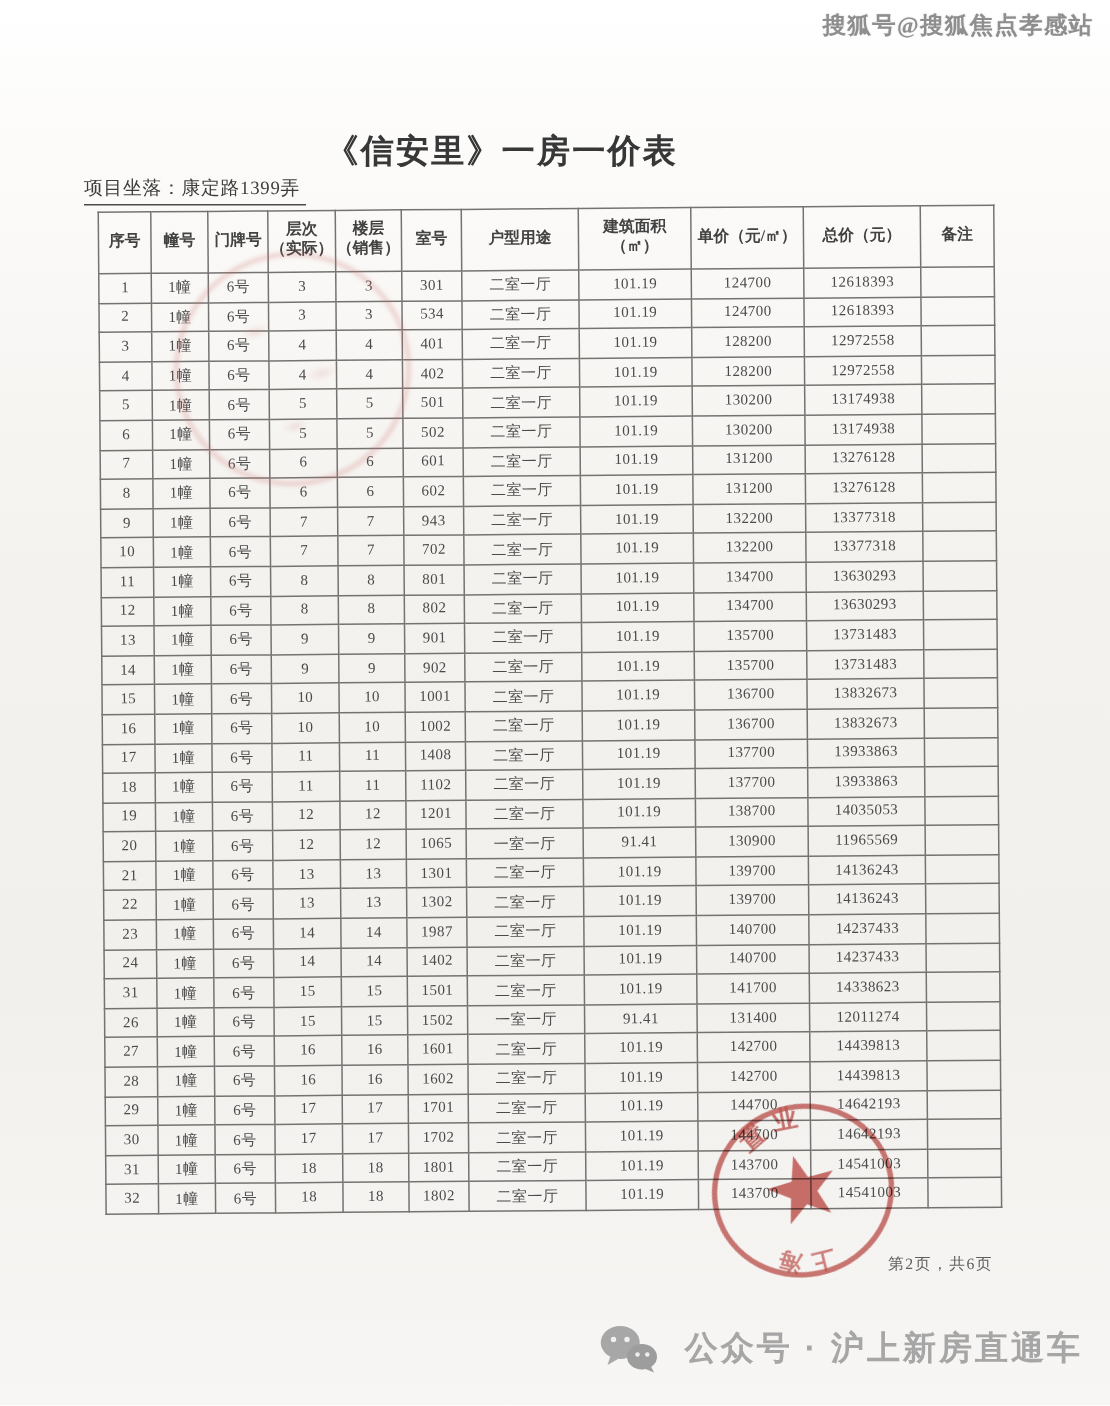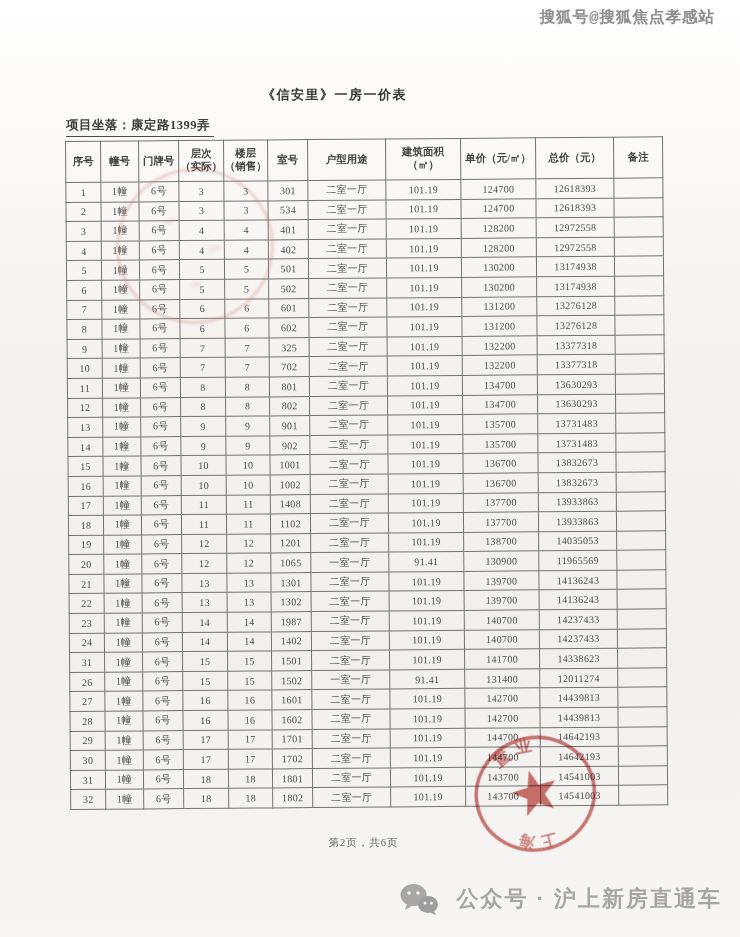--- a/index.html
+++ b/index.html
@@ -7,34 +7,34 @@
     width:740px;height:937px;position:relative;overflow:hidden;
     font-family:"Liberation Serif",serif;
     background:#ffffff;
   }
   .page{
     position:absolute;inset:0;
     background:linear-gradient(180deg,#ffffff 0%,#fbfaf8 14%,#f4f2ef 40%,#f2f0ed 70%,#f7f6f4 100%);
   }
   
   .watermark{
-    position:absolute;top:7px;right:25px;
-    font-family:Liberation Mono, monospace;
+    position:absolute;top:7px;right:11px;
+    font-family:Liberation Serif, serif;
     font-size:15.5px;font-weight:800;color:#8e8e8e;
     letter-spacing:1px;
     text-shadow:0 1px 0 #ffffff,0 0 1px #bdbdbd;
   }
   
   .doc-title{
     position:absolute;left:0;top:86px;width:669px;text-align:center;
-    font-size:13px;font-weight:700;color:#373737;letter-spacing:1.5px;
+    font-size:22px;font-weight:700;color:#373737;letter-spacing:1.5px;
   }
   .location-line{
-    position:absolute;left:66px;top:117px;
-    font-size:12.5px;font-weight:700;color:#3d3d3d;
+    position:absolute;left:56px;top:117px;
+    font-size:12.5px;font-weight:400;color:#3d3d3d;
     border-bottom:1.5px solid #4a4a4a;padding:0 4px 2px 0;letter-spacing:0.5px;
   }
   
   .sheet{
     position:absolute;left:65px;top:141px;width:597px;
     transform:rotate(-0.45deg);transform-origin:0 0;
   }
   table{border-collapse:collapse;width:597px;table-layout:fixed;}
   th,td{
     border:1px solid #757371;
@@ -64,21 +64,21 @@
       radial-gradient(12px 6px at 45% 75%,rgba(198,110,104,0.20),transparent 70%);
   }
   
   .stamp-main{
     position:absolute;left:455px;top:720px;width:162px;height:152px;
     transform:rotate(-16deg);z-index:4;pointer-events:none;
     mix-blend-mode:multiply;opacity:0.88;filter:blur(0.3px);
   }
   
   .page-info{
-    position:absolute;left:65px;top:836px;width:597px;text-align:center;
+    position:absolute;left:65px;top:836px;width:597px;text-align:right;
     font-size:10.5px;color:#5e5e5e;letter-spacing:1px;
   }
   .branding{
     position:absolute;top:880px;right:18px;height:38px;
     display:flex;align-items:center;gap:17px;
     font-family:"Liberation Sans",sans-serif;
     color:#a6a6a6;font-size:22px;font-weight:600;letter-spacing:2px;
   }
   .wechat-icon{width:40px;height:34px;flex:0 0 auto;}
 </style>
@@ -230,21 +230,21 @@
             <td>131200</td>
             <td>13276128</td>
             <td></td>
           </tr>
           <tr>
             <td>9</td>
             <td>1幢</td>
             <td>6号</td>
             <td>7</td>
             <td>7</td>
-            <td>325</td>
+            <td>943</td>
             <td>二室一厅</td>
             <td>101.19</td>
             <td>132200</td>
             <td>13377318</td>
             <td></td>
           </tr>
           <tr>
             <td>10</td>
             <td>1幢</td>
             <td>6号</td>

